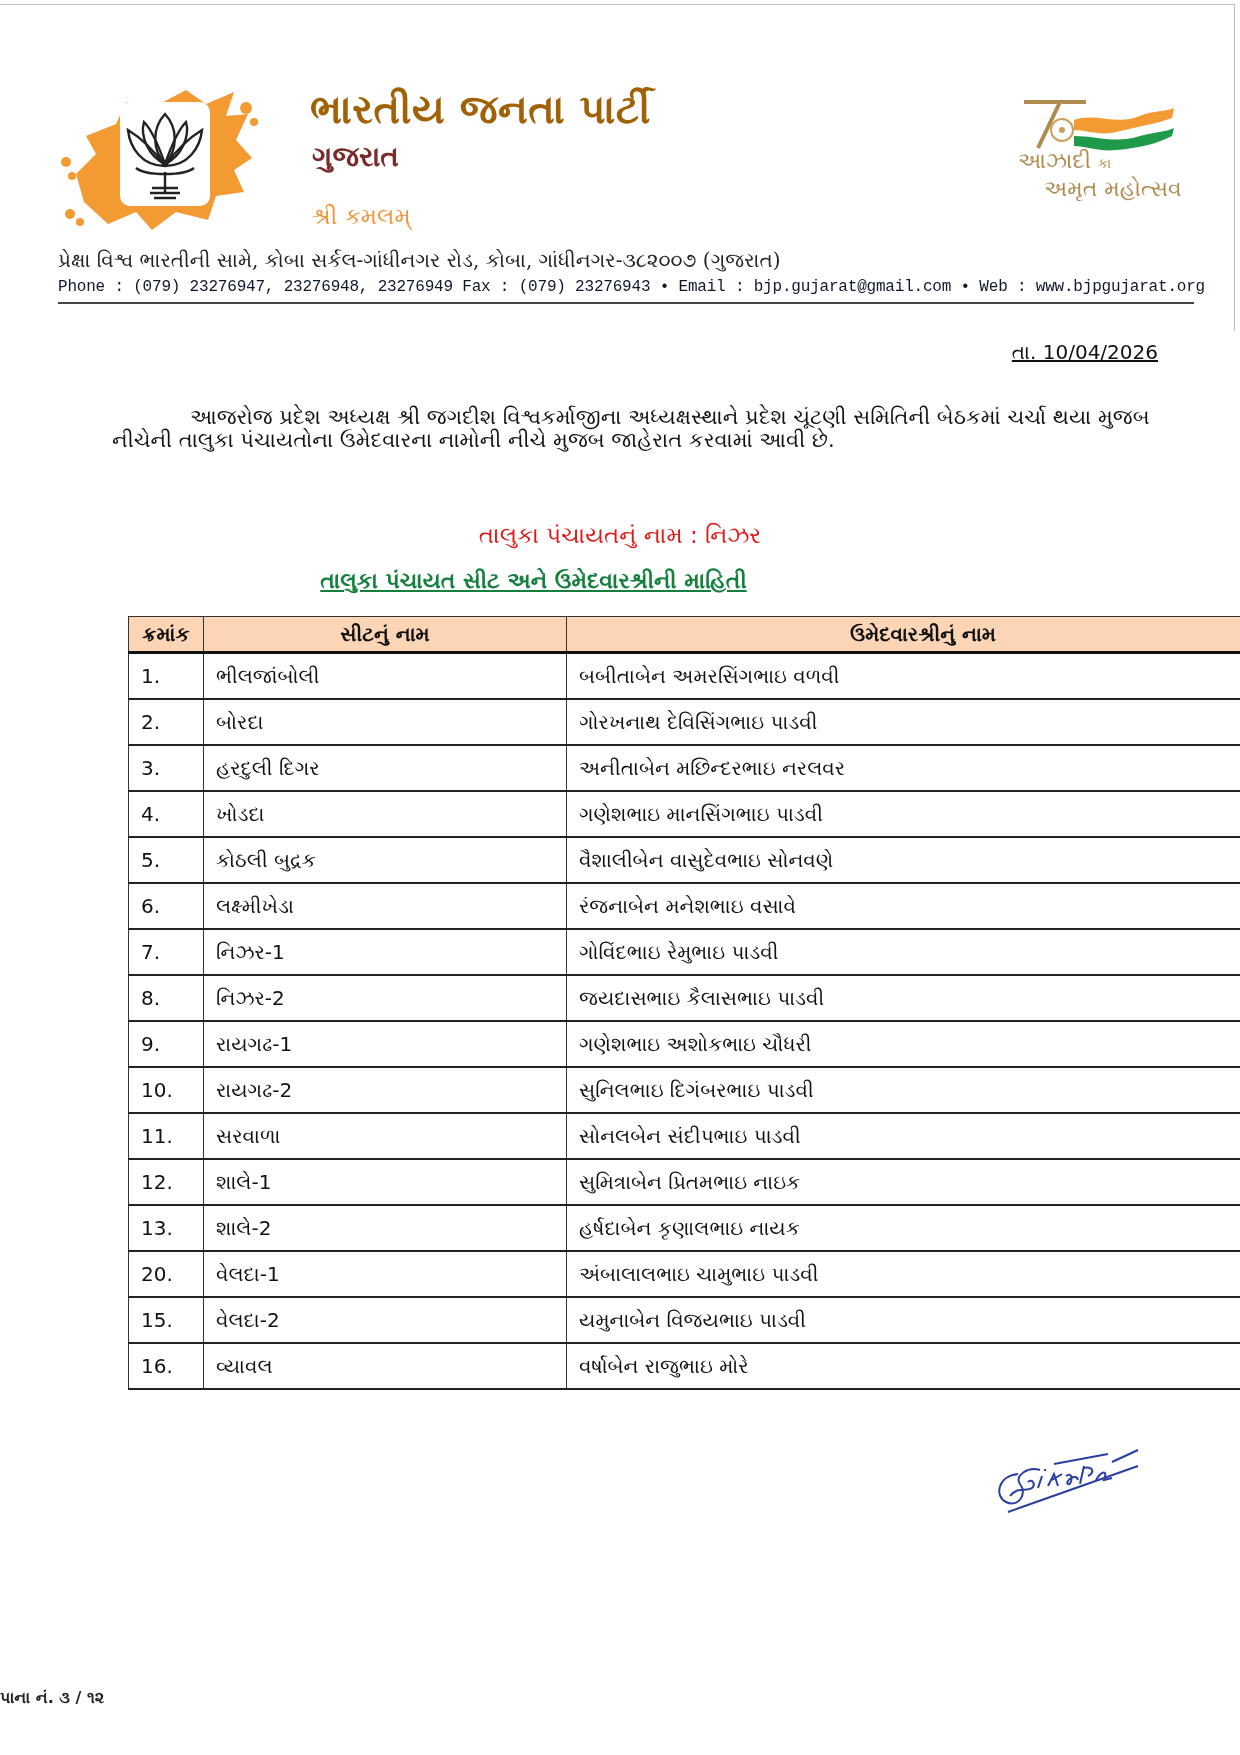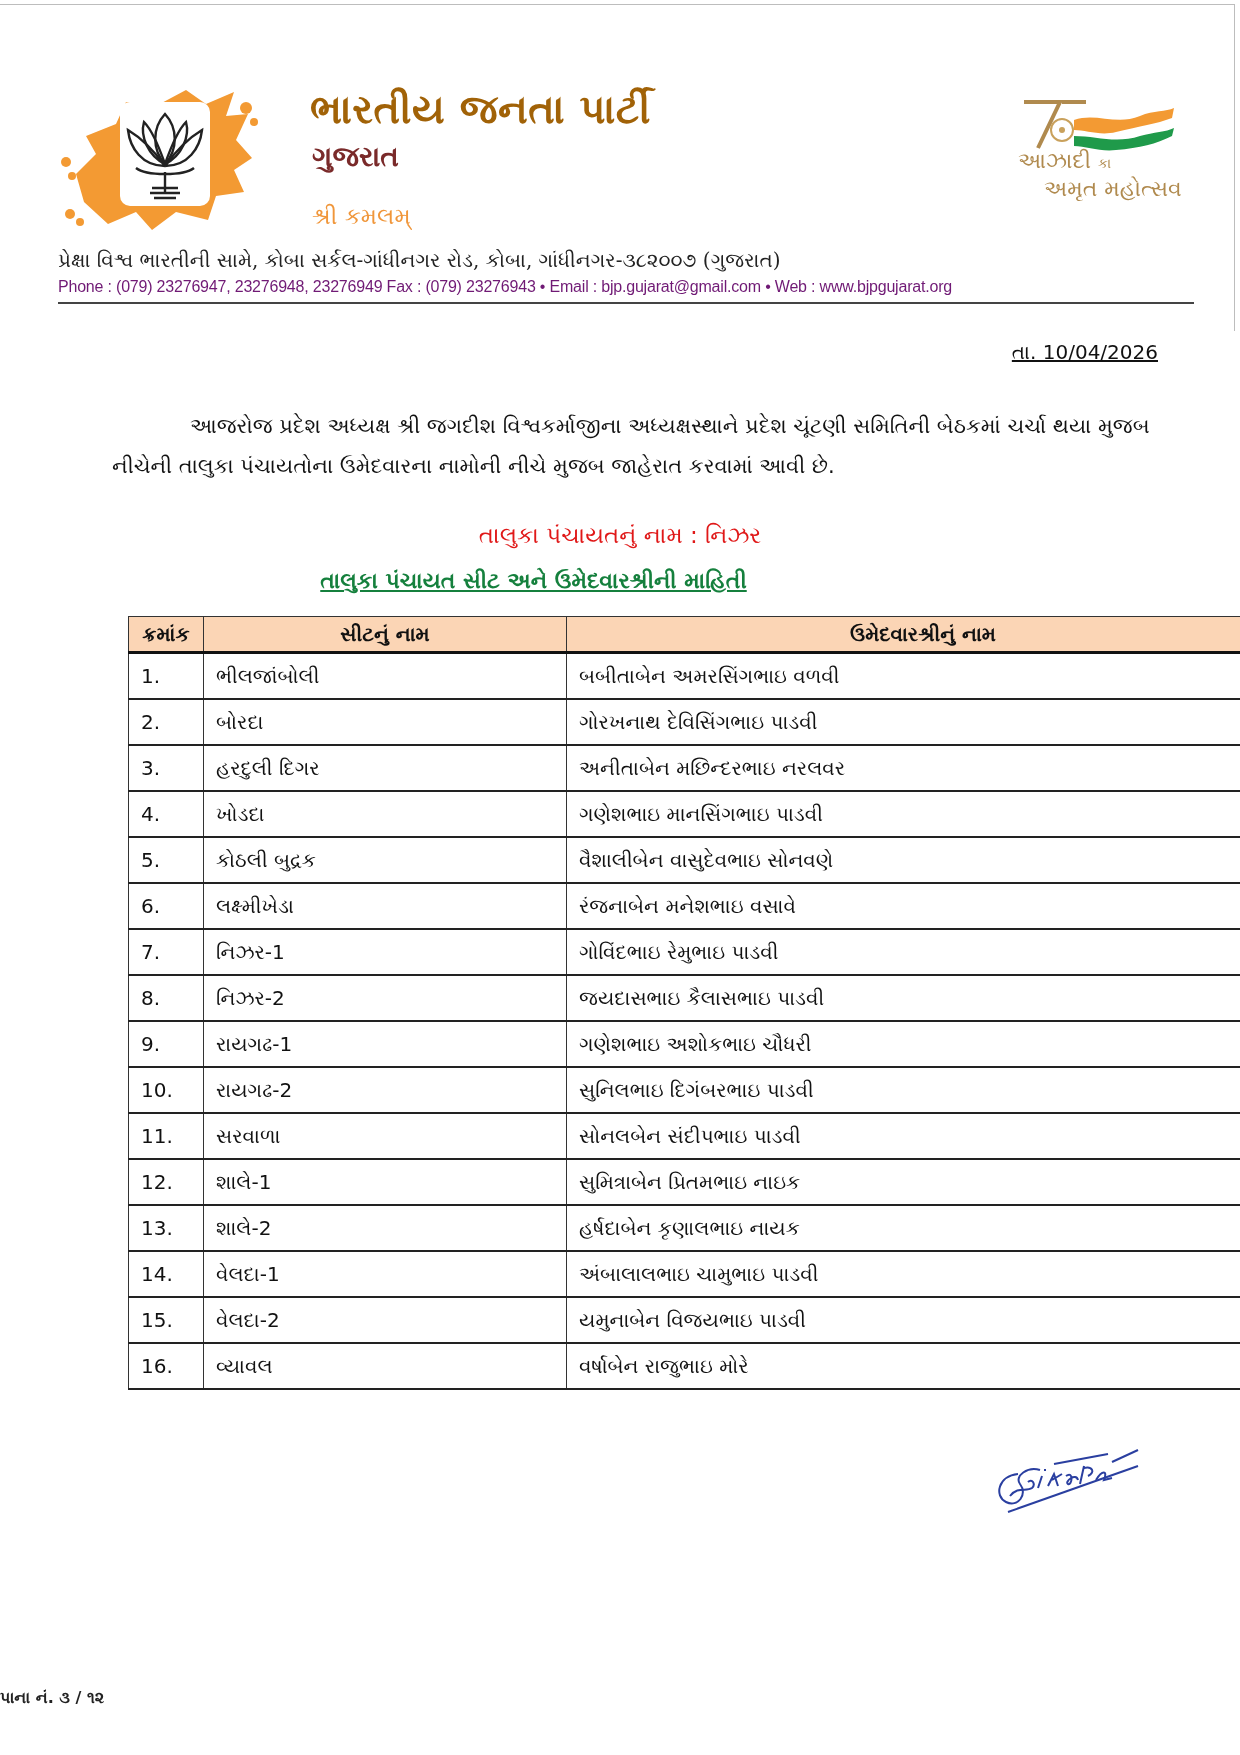--- a/index.html
+++ b/index.html
@@ -31,33 +31,33 @@
   }
   .azadi-ka { font-size: 14px; }
   .azadi-line2 {
     position: absolute; left: 1044px; top: 176px; font-size: 22px; color: #b08a4e; white-space: nowrap;
   }
   .address {
     position: absolute; left: 58px; top: 248px; font-size: 20px; color: #222;
     font-family: "DejaVu Serif", serif; white-space: nowrap;
   }
   .contact {
-    position: absolute; left: 58px; top: 278px; font-size: 16px; color: #701a75;
-    font-family: Liberation Sans, sans-serif; white-space: nowrap; letter-spacing: -0.2px;
+    position: absolute; left: 58px; top: 278px; font-size: 16px; color: #0f172a;
+    font-family: Liberation Mono, monospace; white-space: nowrap; letter-spacing: -0.2px;
   }
   .header-rule {
     position: absolute; left: 58px; top: 302px; width: 1136px; height: 0;
     border-top: 2px solid #444;
   }
   
   .date {
     position: absolute; right: 82px; top: 340px; font-size: 20px; color: #111; white-space: nowrap; text-decoration: underline;
   }
   .para {
-    position: absolute; left: 112px; top: 406px; width: 1048px; font-size: 21px; line-height: 40px;
+    position: absolute; left: 112px; top: 406px; width: 1048px; font-size: 21px; line-height: 23px;
     text-indent: 78px; color: #111;
   }
   .taluka-title {
     position: absolute; left: 0; width: 1240px; top: 522px; text-align: center;
     font-size: 23px; font-weight: normal; color: #e01818;
   }
   .table-title {
     position: absolute; left: 0; width: 1067px; top: 568px; text-align: center;
     font-size: 22px; font-weight: bold; color: #15803d; text-decoration: underline;
   }
@@ -203,21 +203,21 @@
         <td class="num">12.</td>
         <td class="seat">શાલે-1</td>
         <td class="cand">સુમિત્રાબેન પ્રિતમભાઇ નાઇક</td>
       </tr>
       <tr>
         <td class="num">13.</td>
         <td class="seat">શાલે-2</td>
         <td class="cand">હર્ષદાબેન કૃણાલભાઇ નાયક</td>
       </tr>
       <tr>
-        <td class="num">14.</td>
+        <td class="num">20.</td>
         <td class="seat">વેલદા-1</td>
         <td class="cand">અંબાલાલભાઇ ચામુભાઇ પાડવી</td>
       </tr>
       <tr>
         <td class="num">15.</td>
         <td class="seat">વેલદા-2</td>
         <td class="cand">યમુનાબેન વિજયભાઇ પાડવી</td>
       </tr>
       <tr>
         <td class="num">16.</td>

